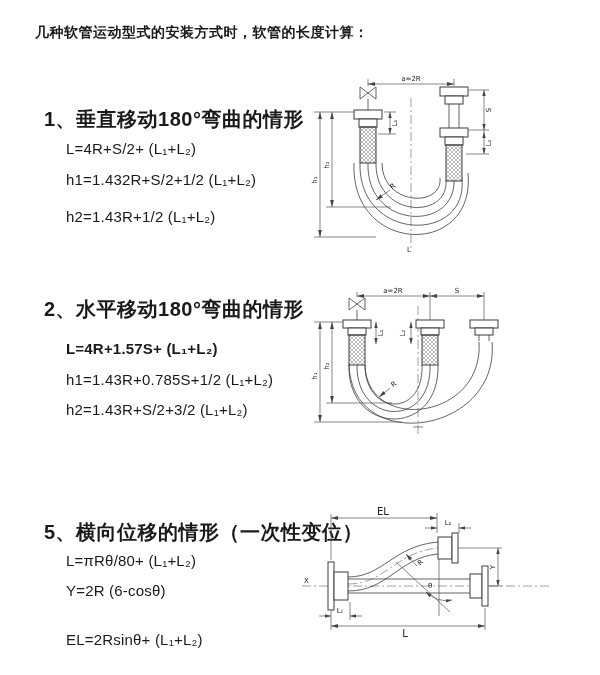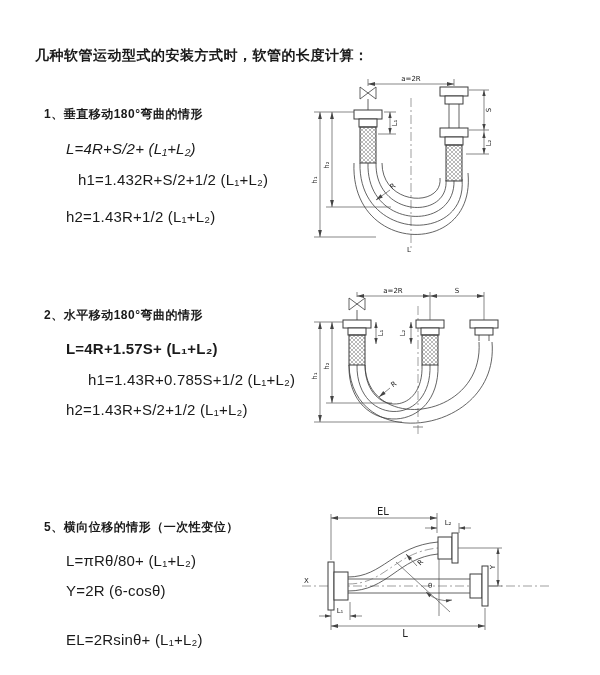--- a/index.html
+++ b/index.html
@@ -3,45 +3,45 @@
 <meta charset="utf-8">
 <style>
   html,body{margin:0;padding:0;}
   body{
     width:600px;height:675px;position:relative;background:#ffffff;
     font-family:"Liberation Sans","DejaVu Sans",sans-serif;color:#1a1a1a;
     overflow:hidden;
   }
   .abs{position:absolute;}
   .title{font-size:14px;font-weight:700;letter-spacing:.5px;white-space:nowrap;}
-  .sec-head{font-size:12px;font-weight:700;letter-spacing:.5px;white-space:nowrap;}
+  .sec-head{font-size:20px;font-weight:700;letter-spacing:.5px;white-space:nowrap;}
   .formula{font-size:15px;font-weight:400;letter-spacing:.2px;white-space:nowrap;}
   svg{position:absolute;overflow:visible;}
   .thin{stroke:#3c3c3c;stroke-width:.8;fill:none;}
   .dl{stroke:#555;stroke-width:.7;fill:none;}
   .cl{stroke:#777;stroke-width:.7;fill:none;stroke-dasharray:9 3 2 3;}
   .fl{fill:#ffffff;stroke:#3c3c3c;stroke-width:1;}
   .ah{fill:#444;stroke:none;}
   .svgtxt{font-family:"DejaVu Sans",sans-serif;font-size:7px;fill:#222;}
   .svgtxt-big{font-family:"DejaVu Sans",sans-serif;font-size:10px;fill:#222;}
 </style>
 </head>
 <body>
 
-<div class="abs title" style="left:35px;top:24px;margin-top:23px;">几种软管运动型式的安装方式时，软管的长度计算：</div>
+<div class="abs title" style="left:35px;top:24px;">几种软管运动型式的安装方式时，软管的长度计算：</div>
 
 <div class="abs sec-head" style="left:44px;top:106px;">1、垂直移动180°弯曲的情形</div>
-<div class="abs formula" style="left:66px;top:140px;font-style:italic;">L=4R+S/2+ (L₁+L₂)</div>
-<div class="abs formula" style="left:78px;top:171px;text-align:center;">h1=1.432R+S/2+1/2 (L₁+L₂)</div>
+<div class="abs formula" style="left:66px;top:140px;">L=4R+S/2+ (L₁+L₂)</div>
+<div class="abs formula" style="left:66px;top:171px;text-align:center;">h1=1.432R+S/2+1/2 (L₁+L₂)</div>
 <div class="abs formula" style="left:66px;top:208px;">h2=1.43R+1/2 (L₁+L₂)</div>
 
-<div class="abs sec-head" style="left:44px;top:307px;">2、水平移动180°弯曲的情形</div>
+<div class="abs sec-head" style="left:44px;top:296px;">2、水平移动180°弯曲的情形</div>
 <div class="abs formula" style="left:66px;top:340px;font-weight:bold;">L=4R+1.57S+ (L₁+L₂)</div>
-<div class="abs formula" style="left:66px;top:371px;margin-left:22px;">h1=1.43R+0.785S+1/2 (L₁+L₂)</div>
-<div class="abs formula" style="left:66px;top:401px;">h2=1.43R+S/2+1/2 (L₁+L₂)</div>
+<div class="abs formula" style="left:66px;top:371px;">h1=1.43R+0.785S+1/2 (L₁+L₂)</div>
+<div class="abs formula" style="left:66px;top:401px;">h2=1.43R+S/2+3/2 (L₁+L₂)</div>
 
 <div class="abs sec-head" style="left:44px;top:519px;">5、横向位移的情形（一次性变位）</div>
 <div class="abs formula" style="left:66px;top:552px;">L=πRθ/80+ (L₁+L₂)</div>
 <div class="abs formula" style="left:66px;top:582px;">Y=2R (6-cosθ)</div>
 <div class="abs formula" style="left:66px;top:631px;">EL=2Rsinθ+ (L₁+L₂)</div>
 
 <svg style="left:306px;top:70px;" width="200" height="186" viewBox="0 0 200 186">
   <defs>
     <pattern id="hp1" width="4" height="4" patternUnits="userSpaceOnUse">
       <path d="M0,0 L4,4 M4,0 L0,4" stroke="#8a8a8a" stroke-width="0.6"></path>

